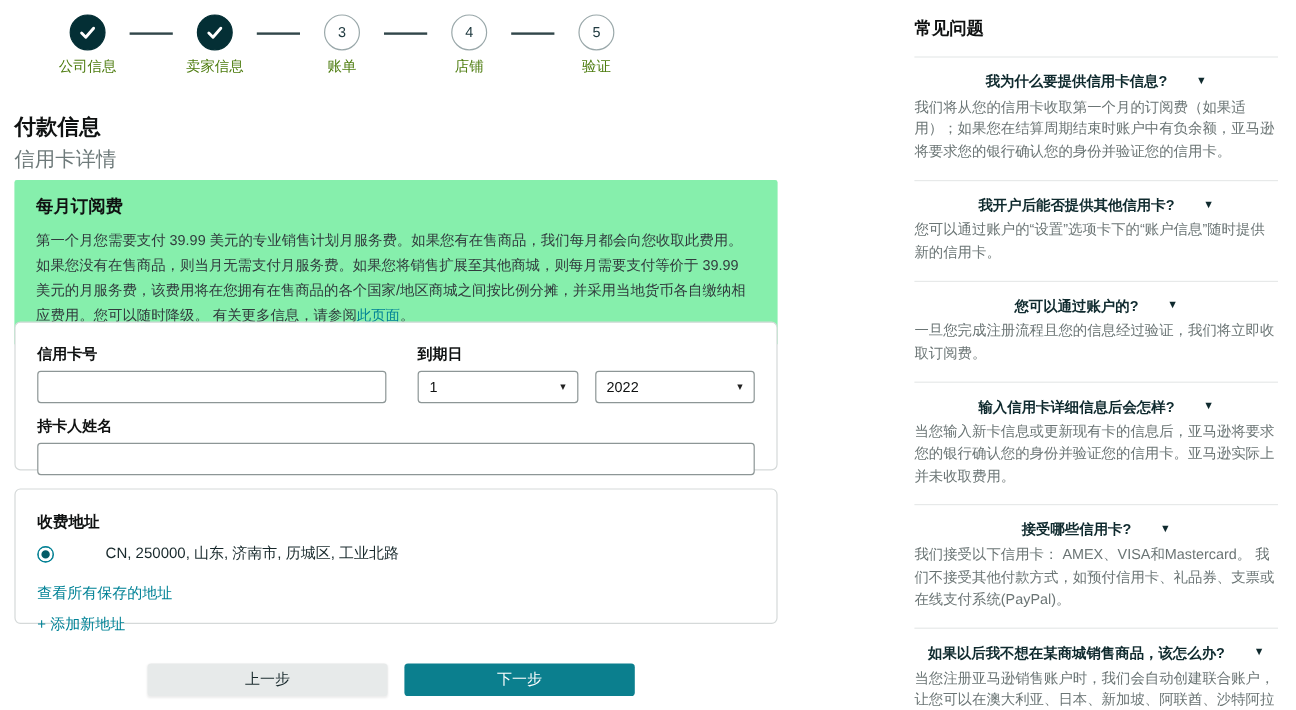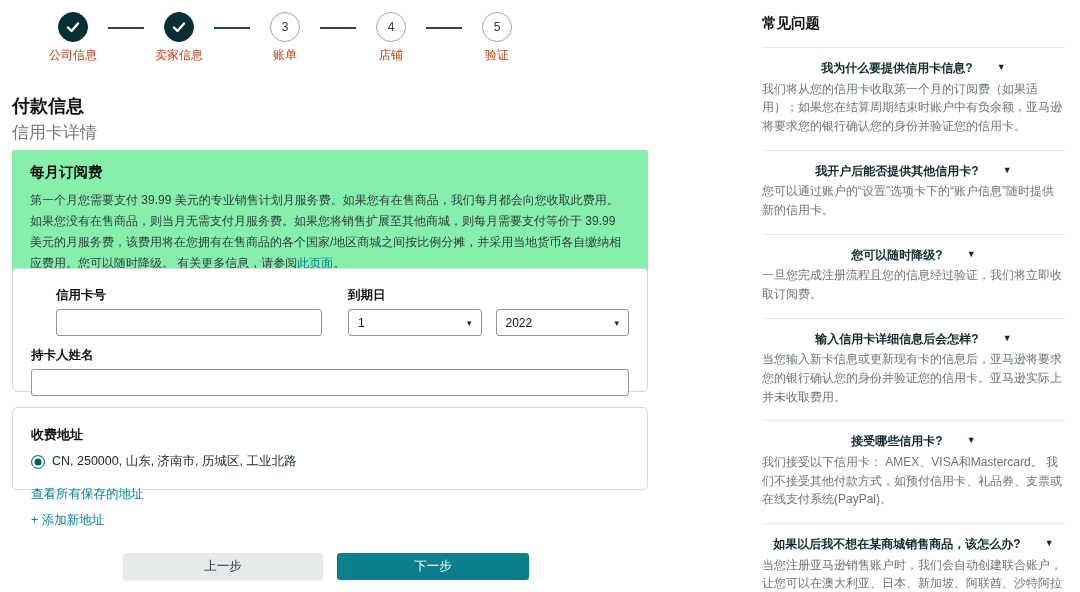--- a/index.html
+++ b/index.html
@@ -11,56 +11,56 @@
 
   
   .stepper { position:absolute; left:26px; top:12px; display:flex; align-items:flex-start; }
   .step { width:70px; display:flex; flex-direction:column; align-items:center; }
   .step .circle { width:30px; height:30px; border-radius:50%; display:flex;
     align-items:center; justify-content:center; font-size:12px; color:#213b41;
     background:#fff; border:1px solid #9aa8aa; }
   .step.done .circle { background:#042f35; border-color:#042f35; }
   .step .circle svg { width:16px; height:16px; }
   .step .slabel { margin-top:6px; font-size:12px; line-height:1.3; text-align:center;
-    color:#c2410c; width:48px; }
+    color:#4d7c0f; width:48px; }
   .connector { width:36px; height:1.5px; background:#31464a; margin-top:15px; }
 
   
   .page-title { position:absolute; left:0; top:94px; font-size:18px; font-weight:bold; }
   .page-sub   { position:absolute; left:0; top:121px; font-size:17px; color:#6e7a7a; }
 
   
   .fee-box { position:absolute; left:0; top:150px; width:636px; background:#86efac;
     padding:13px 18px 14px 18px; border-radius:2px; }
   .fee-box h3 { font-size:14.5px; font-weight:bold; margin-bottom:8px; }
   .fee-box p { font-size:12px; line-height:1.75; color:#313b3d; }
   a.tlink { color:#008296; text-decoration:none; cursor:pointer; }
 
   
   .panel { position:absolute; left:0; width:636px; background:#fff;
     border:1px solid #d5d9d9; border-radius:5px; padding:18px; }
   .panel.card-panel { top:268px; height:124px; }
-  .panel.addr-panel { top:407px; height:83px; }
+  .panel.addr-panel { top:407px; height:113px; }
 
   .flabel { font-size:12.5px; font-weight:bold; margin-bottom:5px; display:block; }
   .trow { display:flex; }
   input.tinput { border:1px solid #8d9696; border-radius:3px; height:27px;
     width:100%; padding:0 8px; font-size:12px; outline:none; background:#fff; }
-  .field-card { width:293px; margin-right:26px;margin-left:25px; }
+  .field-card { width:293px; margin-right:26px; }
   .field-exp  { width:281px; }
   .selects { display:flex; gap:14px; }
   .fakeselect { border:1px solid #8d9696; border-radius:3px; height:27px;
     display:flex; align-items:center; justify-content:space-between;
     padding:0 9px; font-size:12px; width:134px; background:#fff; cursor:pointer; }
   .fakeselect .caret { font-size:9px; color:#222; }
   .holder-field { margin-top:11px; }
 
   
   .addr-title { font-size:13px; font-weight:bold; margin-bottom:9px; }
-  .radio-row { display:flex; align-items:center; font-size:12.5px; color:#17282b; }
+  .radio-row { display:flex; align-items:center; font-size:12.5px; color:#17282b;gap:36px; }
   .radio { width:14px; height:14px; border-radius:50%; background:#008296;
     box-shadow: inset 0 0 0 2.5px #fff, inset 0 0 0 7px #045b66;
     border:1.5px solid #008296; margin-right:7px; flex:0 0 auto; cursor:pointer; }
   .addr-links { margin-top:16px; display:flex; flex-direction:column; gap:9px; }
   .addr-links a { font-size:12.5px; }
 
   
   .btn { position:absolute; top:553px; height:27px; border:none; border-radius:3px;
     font-size:12.5px; cursor:pointer; font-family:inherit; }
   .btn-prev { left:123px; width:200px; background:#e7eaea; color:#17282b;
@@ -186,21 +186,21 @@
     <div class="faq-q">
       <span class="qtext">我开户后能否提供其他信用卡?</span>
       <span class="caret">▼</span>
     </div>
     <div class="faq-a">您可以通过账户的“设置”选项卡下的“账户信息”随时提供新的信用卡。</div>
   </div>
   <div class="divider"></div>
 
   <div class="faq-item">
     <div class="faq-q">
-      <span class="qtext">您可以随时降级?</span>
+      <span class="qtext">您可以通过账户的?</span>
       <span class="caret">▼</span>
     </div>
     <div class="faq-a">一旦您完成注册流程且您的信息经过验证，我们将立即收取订阅费。</div>
   </div>
   <div class="divider"></div>
 
   <div class="faq-item">
     <div class="faq-q">
       <span class="qtext">输入信用卡详细信息后会怎样?</span>
       <span class="caret">▼</span>

